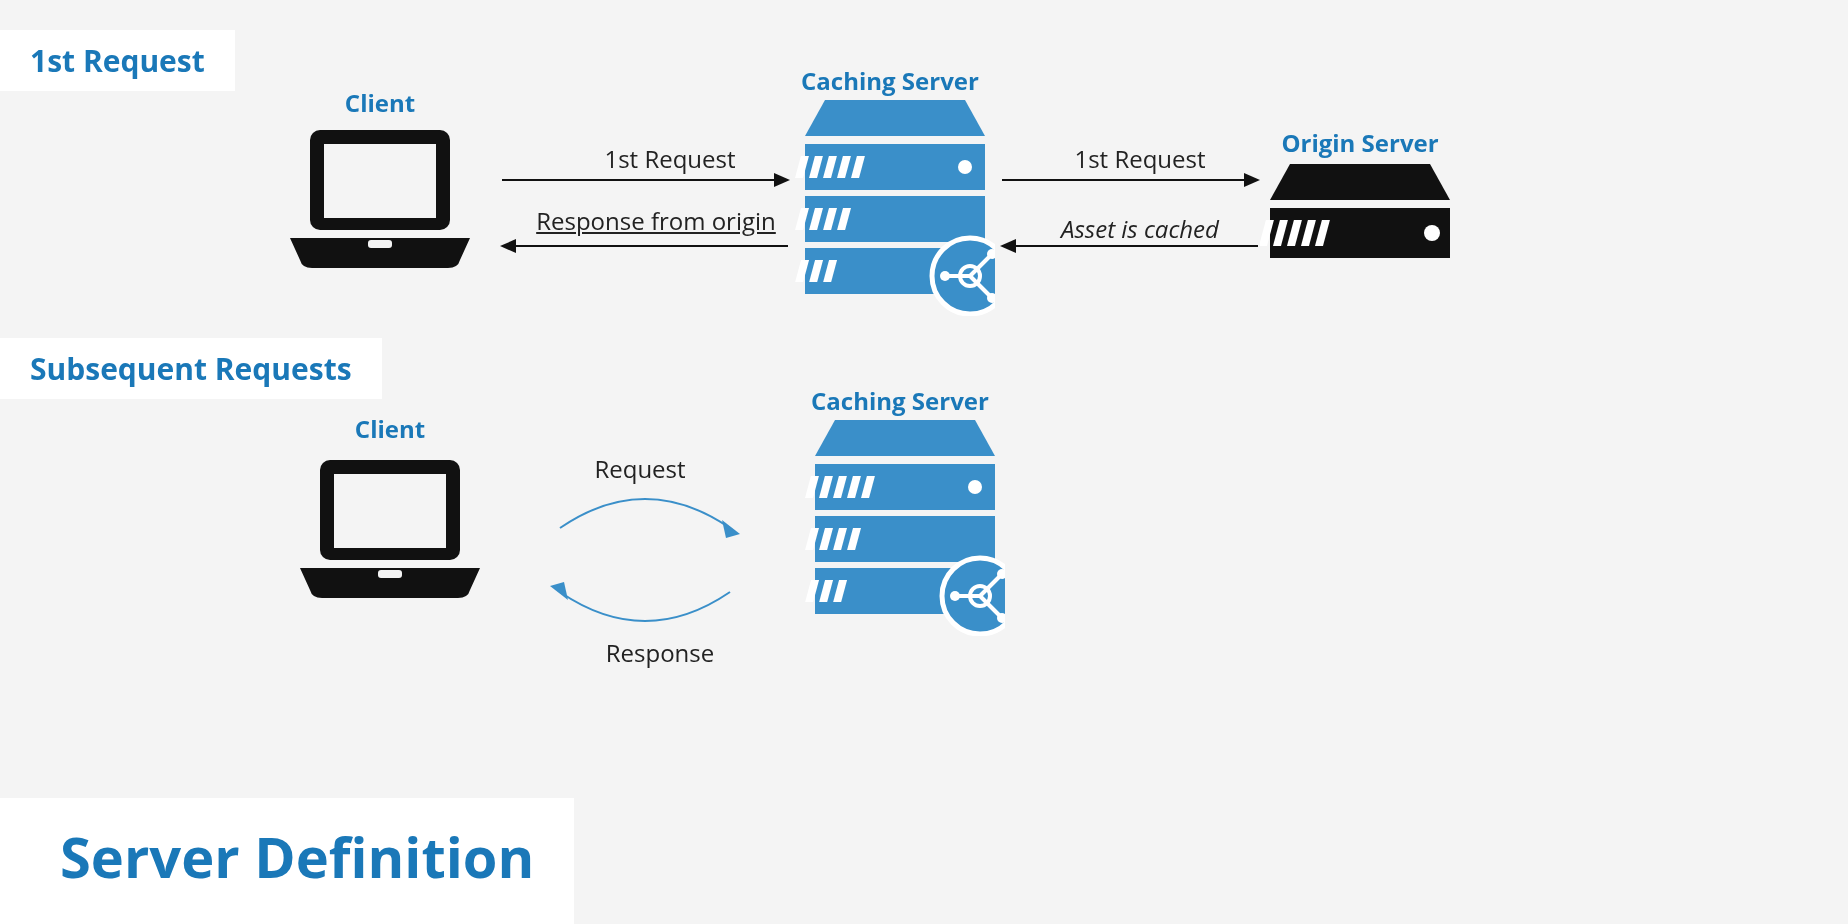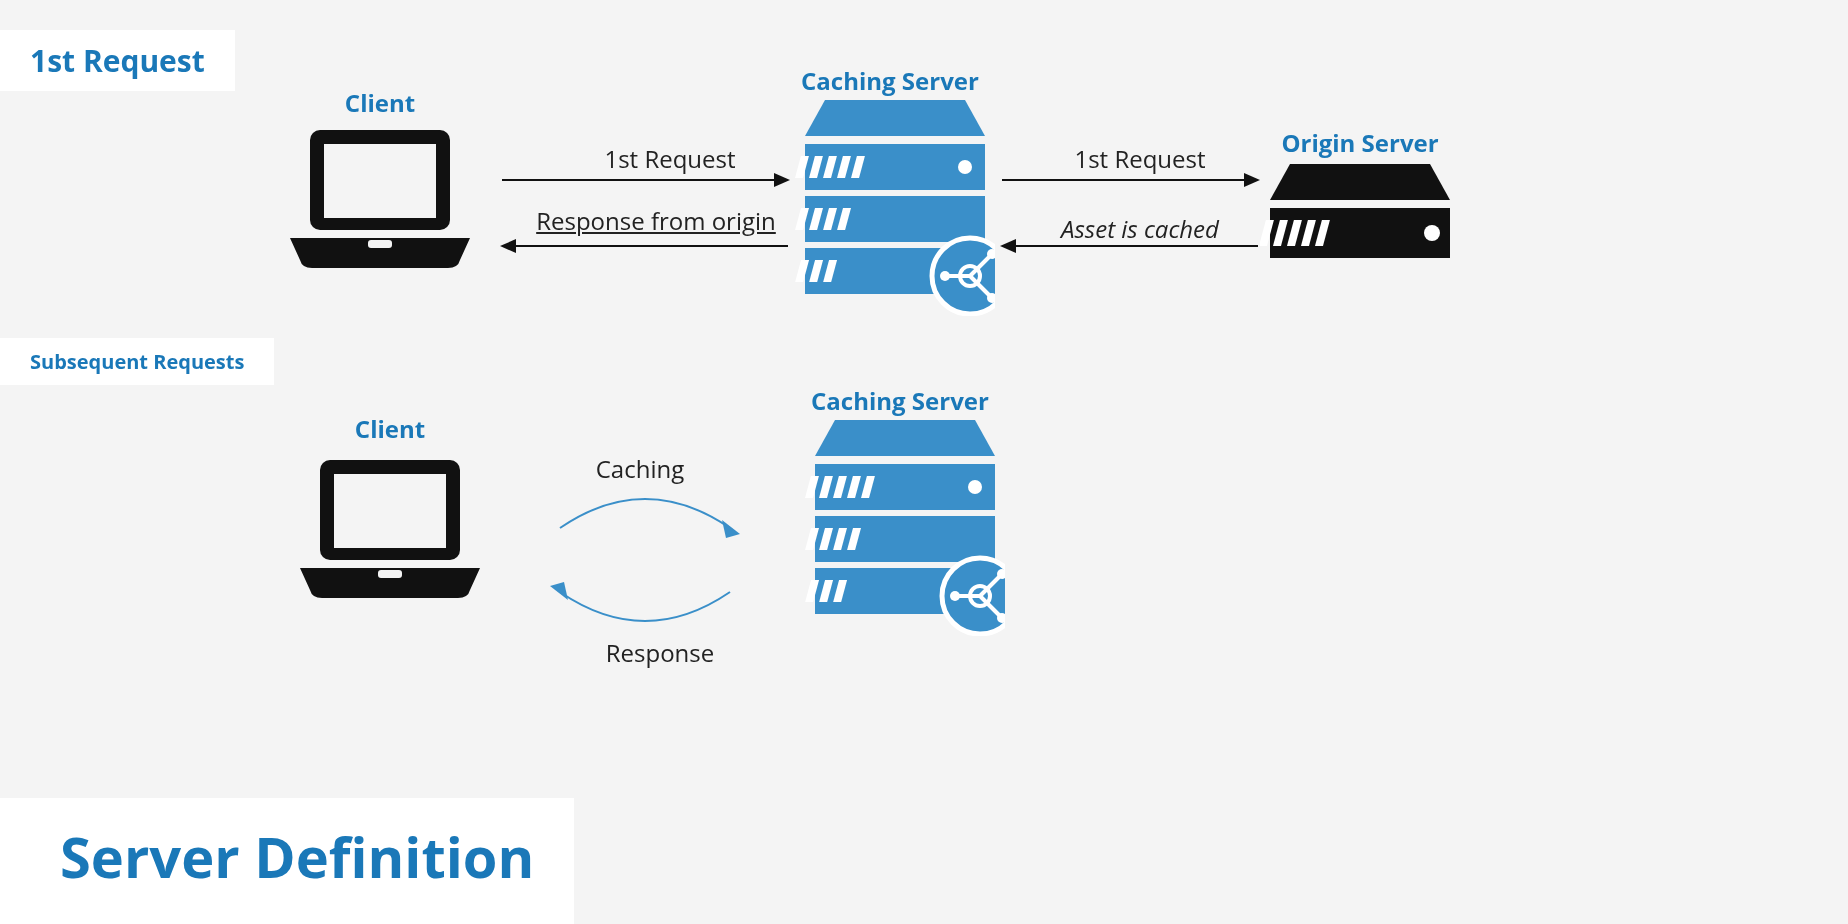--- a/index.html
+++ b/index.html
@@ -14,21 +14,21 @@
   .white-label {
     background: #fff;
     position: absolute;
     padding: 10px 30px;
   }
   .blue-heading {
     color: #1a78b8;
     font-weight: 700;
   }
   .section-1st { left: 0; top: 30px; font-size: 30px; }
-  .section-sub { left: 0; top: 338px; font-size: 20px; }
+  .section-sub { left: 0; top: 338px; font-size: 30px; }
   .title-big  { left: 0; top: 798px; font-size: 56px; padding: 20px 40px 40px 60px; }
 
   .node-label {
     position: absolute;
     color: #1a78b8;
     font-weight: 700;
     font-size: 24px;
     text-align: center;
   }
 
@@ -62,21 +62,21 @@
 <div class="node-label" style="left:1240px; top:126px; width:240px;">Origin Server</div>
 
 <div class="arrow-label" style="left:540px; top:142px; width:260px;">1st Request</div>
 <div class="arrow-label" style="left:506px; top:204px; width:300px;text-decoration:underline;">Response from origin</div>
 <div class="arrow-label" style="left:1010px; top:142px; width:260px;">1st Request</div>
 <div class="arrow-label" style="left:1010px; top:212px; width:260px;font-style:italic;">Asset is cached</div>
 
 <div class="node-label" style="left:310px; top:412px; width:160px;">Client</div>
 <div class="node-label" style="left:780px; top:384px; width:240px;">Caching Server</div>
 
-<div class="arrow-label" style="left:540px; top:452px; width:200px;">Caching</div>
+<div class="arrow-label" style="left:540px; top:452px; width:200px;">Request</div>
 <div class="arrow-label" style="left:560px; top:636px; width:200px;">Response</div>
 
 <div class="icon" style="left:280px; top:120px;">
   <svg width="200" height="160" viewBox="0 0 200 160">
     <rect x="30" y="10" width="140" height="100" rx="10" fill="#111"></rect>
     <rect x="44" y="24" width="112" height="74" fill="#f4f4f4"></rect>
     <path d="M10 118 H190 L180 140 Q178 148 168 148 H32 Q22 148 20 140 Z" fill="#111"></path>
     <rect x="88" y="120" width="24" height="8" rx="3" fill="#f4f4f4"></rect>
   </svg>
 </div>

